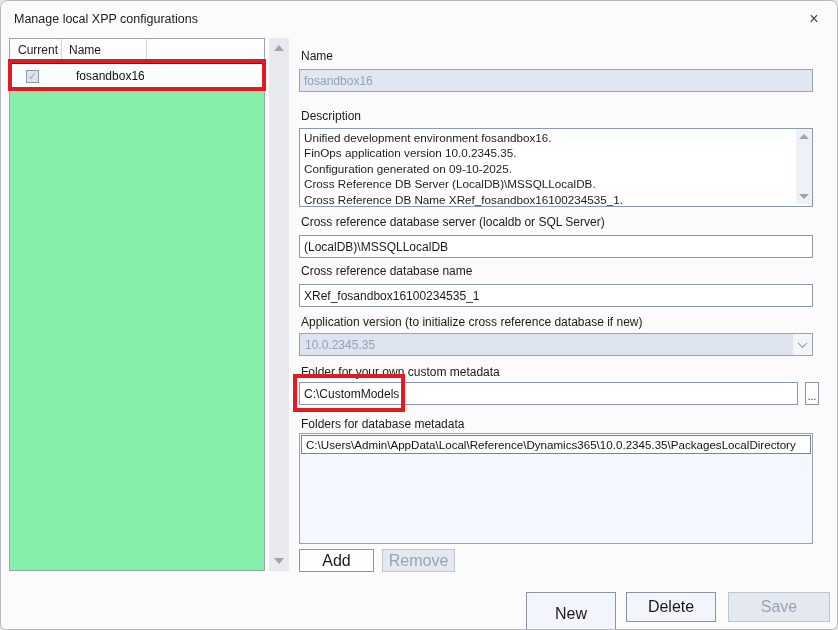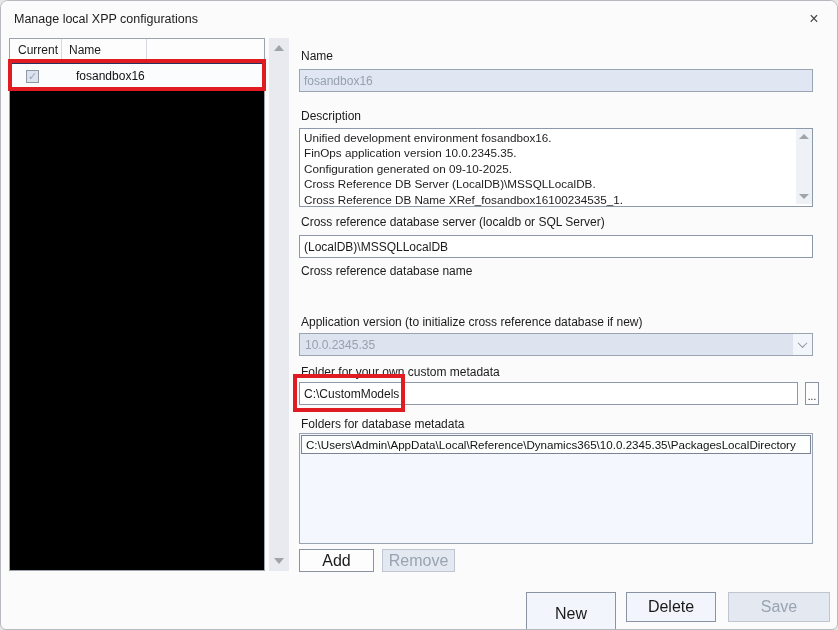--- a/index.html
+++ b/index.html
@@ -11,21 +11,21 @@
     border-radius:8px 8px 6px 6px; overflow:hidden;
   }
   .titlebar { position:absolute; left:0; top:0; width:100%; height:36px; background:#fbfbfb; }
   .title { position:absolute; left:13px; top:11px; font-size:12.5px; color:#1b1b1b; }
   .close-btn { position:absolute; right:8px; top:4px; width:30px; height:28px;
     display:flex; align-items:center; justify-content:center;
     font-size:16px; color:#444; cursor:default; }
 
   
   .grid { position:absolute; left:8px; top:37px; width:256px; height:533px;
-    background:#000000; border:1px solid #9aa3ae; }
+    background:#86efac; border:1px solid #9aa3ae; }
   .grid-header { display:flex; height:23px; background:#fdfdfd; border-bottom:1px solid #e4e7eb; font-size:12px; color:#1b1b1b; }
   .gh-cell { padding:4px 0 0 8px; border-right:1px solid #d6d9de; height:100%; }
   .gh-current { width:52px; }
   .gh-name { width:85px; padding-left:7px; }
   .gh-rest { flex:1; background:#fdfdfd; }
   .grid-row { position:absolute; left:0; top:23px; width:254px; height:27px;
     background:#fbfcfe; border:2px solid #26335f; display:flex; align-items:center; }
   .checkbox { position:absolute; left:14px; top:6px; width:13px; height:13px;
     background:#dce3ef; border:1px solid #8f98a5; display:flex; align-items:center; justify-content:center;
     font-size:11px; color:#9aa6b6; line-height:11px; }
@@ -123,20 +123,21 @@
 Cross Reference DB Name XRef_fosandbox16100234535_1.</div>
   <div class="inner-scroll" style="position:absolute; left:795px; top:128px;">
     <div class="tri tri-up"></div>
     <div class="tri tri-down"></div>
   </div>
 
   <div class="lbl" style="top:214px">Cross reference database server (localdb or SQL Server)</div>
   <input class="field" style="top: 234px;" value="(LocalDB)\MSSQLLocalDB">
 
   <div class="lbl" style="top:263px">Cross reference database name</div>
+  <input class="field" style="top: 283px;" value="XRef_fosandbox16100234535_1">
 
   <div class="lbl" style="top:314px">Application version (to initialize cross reference database if new)</div>
   <div class="combo">
     <span class="combo-text">10.0.2345.35</span>
     <span class="combo-arrow-seg">
         <span class="chev"></span>
       </span>
   </div>
 
   <div class="lbl" style="top:364px">Folder for your own custom metadata</div>

